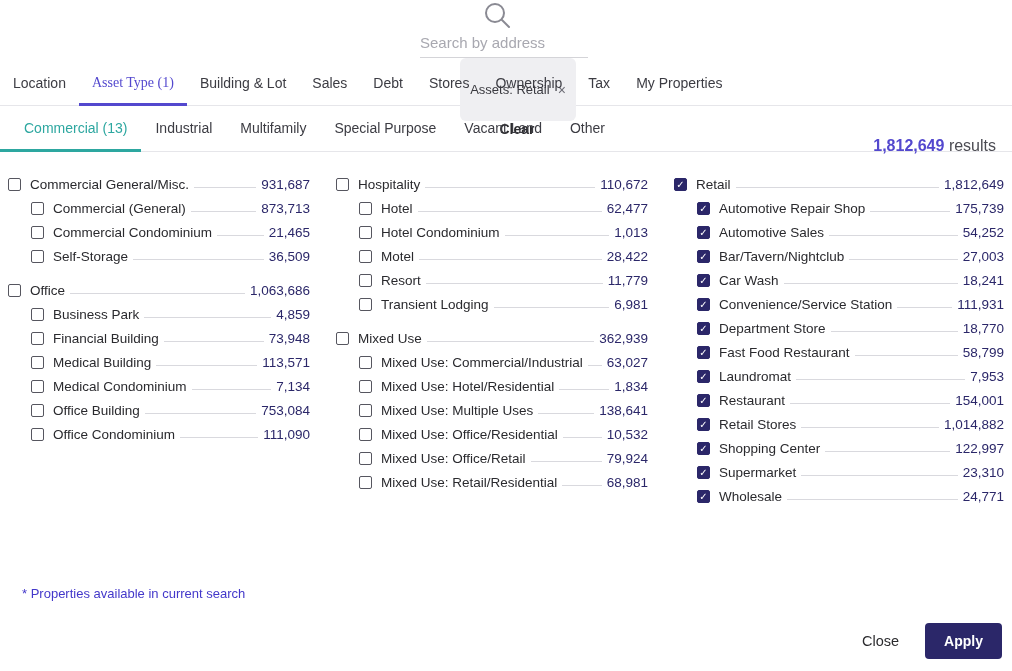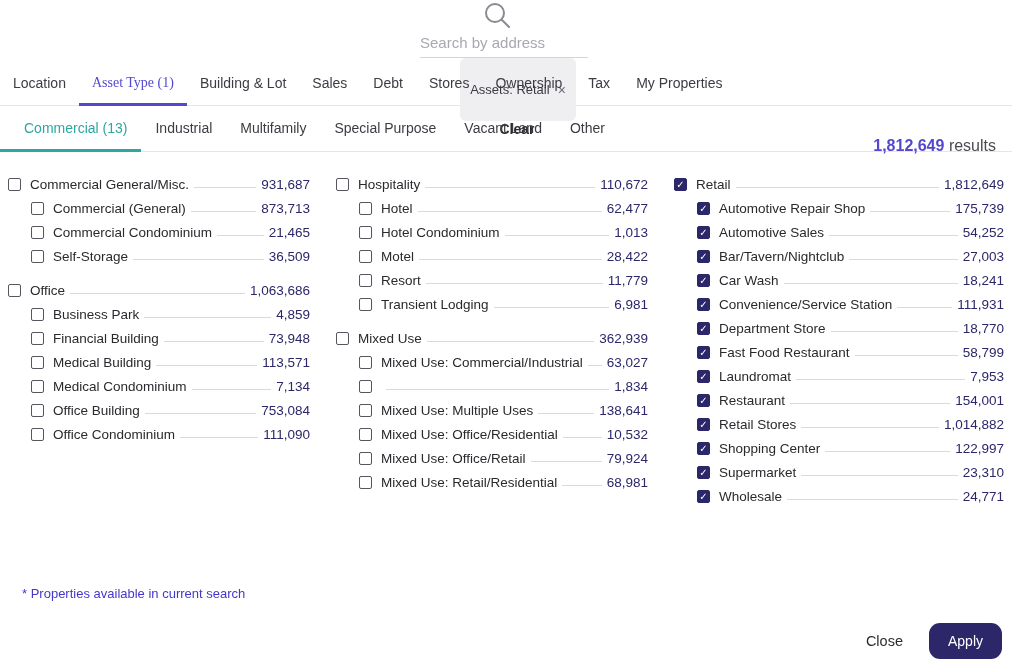--- a/index.html
+++ b/index.html
@@ -84,22 +84,22 @@
   .leader{flex:1 1 auto;min-width:8px;height:12px;border-bottom:1px solid var(--leader);margin:0 5px;}
   .count{font-size:13.5px;line-height:17px;color:var(--navy);white-space:nowrap;}
 
   
   .footnote{position:absolute;left:22px;top:586px;font-size:13px;color:var(--footnote);}
   .footer{position:absolute;right:10px;top:623px;display:flex;align-items:center;gap:20px;}
   .close-btn{
     background:none;border:none;font-family:inherit;font-size:14.5px;color:#2b2b2e;cursor:pointer;
   }
   .apply-btn{
-    background:var(--apply);border:none;border-radius:11px;color:#fff;font-family:inherit;
-    font-size:14px;font-weight:400;padding:10px 19px;cursor:pointer;
+    background:var(--apply);border:none;border-radius:4px;color:#fff;font-family:inherit;
+    font-size:14px;font-weight:700;padding:10px 19px;cursor:pointer;
   }
 </style>
 </head>
 <body>
 
 <div class="page">
 
   <div class="topbar">
     <span class="search-icon">
       <svg width="30" height="30" viewBox="0 0 30 30" fill="none">
@@ -271,20 +271,21 @@
           </div>
           <div class="children">
             <div class="row">
               <span class="checkbox"></span>
               <span class="label">Mixed Use: Commercial/Industrial</span>
               <span class="leader"></span>
               <span class="count">63,027</span>
             </div>
             <div class="row">
               <span class="checkbox"></span>
+              <span class="label">Mixed Use: Hotel/Residential</span>
               <span class="leader"></span>
               <span class="count">1,834</span>
             </div>
             <div class="row">
               <span class="checkbox"></span>
               <span class="label">Mixed Use: Multiple Uses</span>
               <span class="leader"></span>
               <span class="count">138,641</span>
             </div>
             <div class="row">

